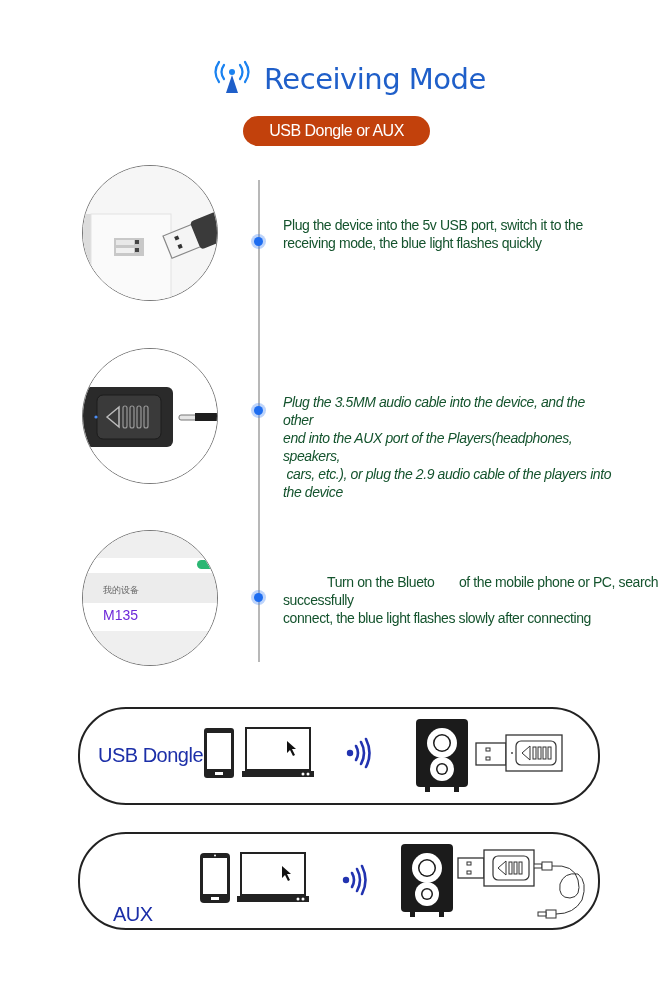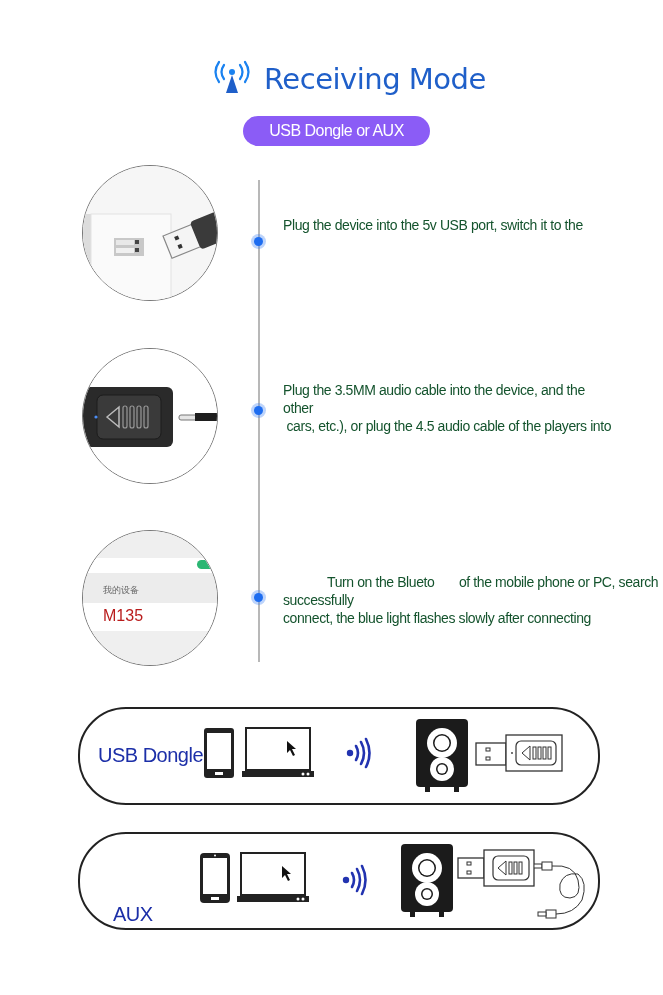--- a/index.html
+++ b/index.html
@@ -4,21 +4,21 @@
   <style>
     * { box-sizing: border-box; margin: 0; padding: 0; }
     html, body { width: 663px; height: 995px; background: #ffffff; overflow: hidden; }
     body { position: relative; font-family: "Liberation Sans", "DejaVu Sans", sans-serif; color: #333; }
 
     .header { position: absolute; left: 0; top: 55px; width: 663px; height: 50px; }
     .title-wrap { position: absolute; left: 210px; top: 4px; display: flex; align-items: center; }
     .title-icon { width: 44px; height: 40px; }
     .title-text { font-size: 29px; color: #1f5fc9; letter-spacing: -0.5px; margin-left: 10px; font-family: "DejaVu Sans", sans-serif; }
 
-    .pill { position: absolute; left: 243px; top: 116px; width: 187px; height: 30px; border-radius: 15px; background: #8b5cf6; color: #fff; font-size: 16px; display: flex; align-items: center; justify-content: center; letter-spacing: -0.5px; }
+    .pill { position: absolute; left: 243px; top: 116px; width: 187px; height: 30px; border-radius: 15px; background: #c2410c; color: #fff; font-size: 16px; display: flex; align-items: center; justify-content: center; letter-spacing: -0.5px; }
 
     .timeline { position: absolute; left: 258px; top: 180px; width: 2px; height: 482px; background: #b8b8b8; }
     .dot { position: absolute; left: 251px; width: 15px; height: 15px; border-radius: 50%; background: rgba(66,133,244,0.35); }
     .dot::after { content: ""; position: absolute; left: 3px; top: 3px; width: 9px; height: 9px; border-radius: 50%; background: #1e6df0; }
 
     .step-text { position: absolute; left: 283px; width: 330px; font-size: 14px; line-height: 18px; color: #14532d; letter-spacing: -0.4px; }
 
     .circle { position: absolute; left: 82px; width: 136px; height: 136px; border-radius: 50%; border: 1.5px solid #777; overflow: hidden; background: #f4f4f4; }
 
     .combo { position: absolute; left: 78px; width: 522px; height: 98px; border: 2px solid #222; border-radius: 48px; background: #fff; }
@@ -60,53 +60,56 @@
       <rect x="0" y="0" width="34" height="24" fill="#f4f4f4" stroke="#888" stroke-width="1.2"></rect>
       <rect x="10" y="5" width="4" height="4" fill="#333"></rect>
       <rect x="10" y="14" width="4" height="4" fill="#333"></rect>
       <rect x="30" y="-3" width="30" height="30" rx="4" fill="#3a3a3a"></rect>
     </g>
   </svg>
 </div>
 <div class="dot" style="top:234px;"></div>
 <div class="step-text" style="top:216px;">
   <div>Plug the device into the 5v USB port, switch it to the</div>
+  <div>receiving mode, the blue light flashes quickly</div>
 </div>
 
 <div class="circle" style="top:348px; background:#fff;">
   <svg width="136" height="136" viewBox="0 0 136 136">
     <rect x="0" y="0" width="136" height="136" fill="#ffffff"></rect>
     <rect x="-10" y="38" width="100" height="60" rx="6" fill="#2a2a2a"></rect>
     <rect x="14" y="46" width="64" height="44" rx="6" fill="#3a3a3a" stroke="#1c1c1c"></rect>
     <path d="M24 68 L36 58 L36 78 Z" fill="none" stroke="#bbb" stroke-width="1.5"></path>
     <g fill="none" stroke="#999" stroke-width="1.2">
       <rect x="40" y="57" width="4" height="22" rx="2"></rect>
       <rect x="47" y="57" width="4" height="22" rx="2"></rect>
       <rect x="54" y="57" width="4" height="22" rx="2"></rect>
       <rect x="61" y="57" width="4" height="22" rx="2"></rect>
     </g>
     <circle cx="13" cy="68" r="1.6" fill="#4b8df5"></circle>
     <rect x="96" y="66" width="18" height="5" rx="2" fill="#e6e6e6" stroke="#777"></rect>
     <rect x="112" y="64" width="30" height="8" fill="#1e1e1e"></rect>
   </svg>
 </div>
 <div class="dot" style="top:403px;"></div>
-<div class="step-text" style="top:381px;">
+<div class="step-text" style="top:393px;font-style:italic;">
   <div>Plug the 3.5MM audio cable into the device, and the other</div>
-  <div style="white-space:pre;"> cars, etc.), or plug the 4.5 audio cable of the players into</div>
+  <div>end into the AUX port of the Players(headphones, speakers,</div>
+  <div style="white-space:pre;"> cars, etc.), or plug the 2.9 audio cable of the players into</div>
+  <div>the device</div>
 </div>
 
 <div class="circle" style="top:530px; background:#fff;">
   <div style="position:absolute;left:0;top:0;width:136px;height:27px;background:#efefef;"></div>
   <div style="position:absolute;left:0;top:27px;width:136px;height:15px;background:#fff;"></div>
   <div style="position:absolute;left:114px;top:29px;width:18px;height:9px;border-radius:5px;background:#2bb673;"></div>
   <div style="position:absolute;left:0;top:42px;width:136px;height:30px;background:#ececec;"></div>
   <div style="position:absolute;left:20px;top:53px;font-size:9px;color:#666;font-family:Liberation Serif, serif;">我的设备</div>
   <div style="position:absolute;left:0;top:72px;width:136px;height:28px;background:#fff;"></div>
-  <div style="position:absolute;left:20px;top:76px;font-size:16px;color:#b91c1c;text-align:right;">M135</div>
+  <div style="position:absolute;left:20px;top:76px;font-size:14px;color:#6d28d9;text-align:right;">M135</div>
   <div style="position:absolute;left:0;top:100px;width:136px;height:36px;background:#efefef;"></div>
 </div>
 <div class="dot" style="top:590px;"></div>
 <div class="step-text" style="top:573px;">
   <div style="white-space:pre;margin-left:44px;">Turn on the Blueto       of the mobile phone or PC, search</div>
   <div>successfully</div>
   <div>connect, the blue light flashes slowly after connecting</div>
 </div>
 
 <div class="combo" style="top:707px;">

